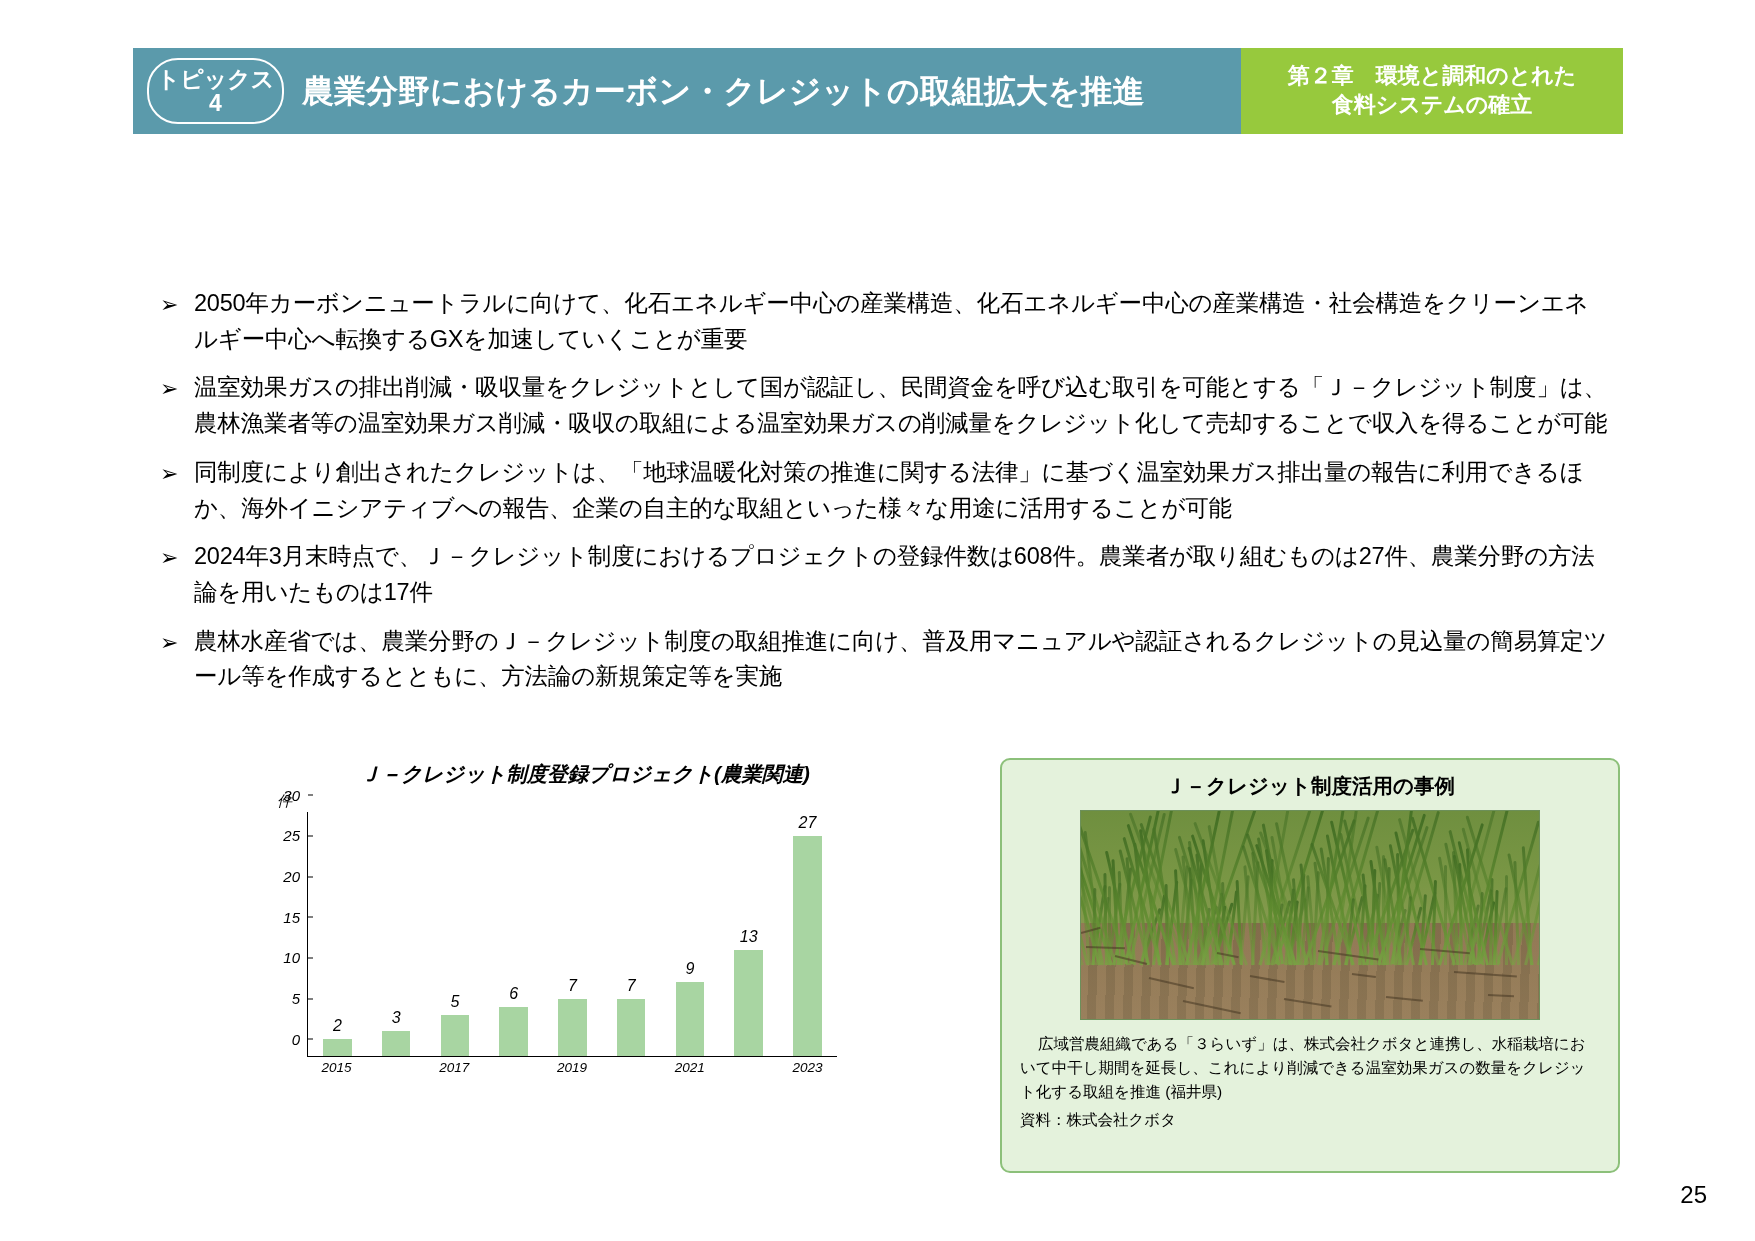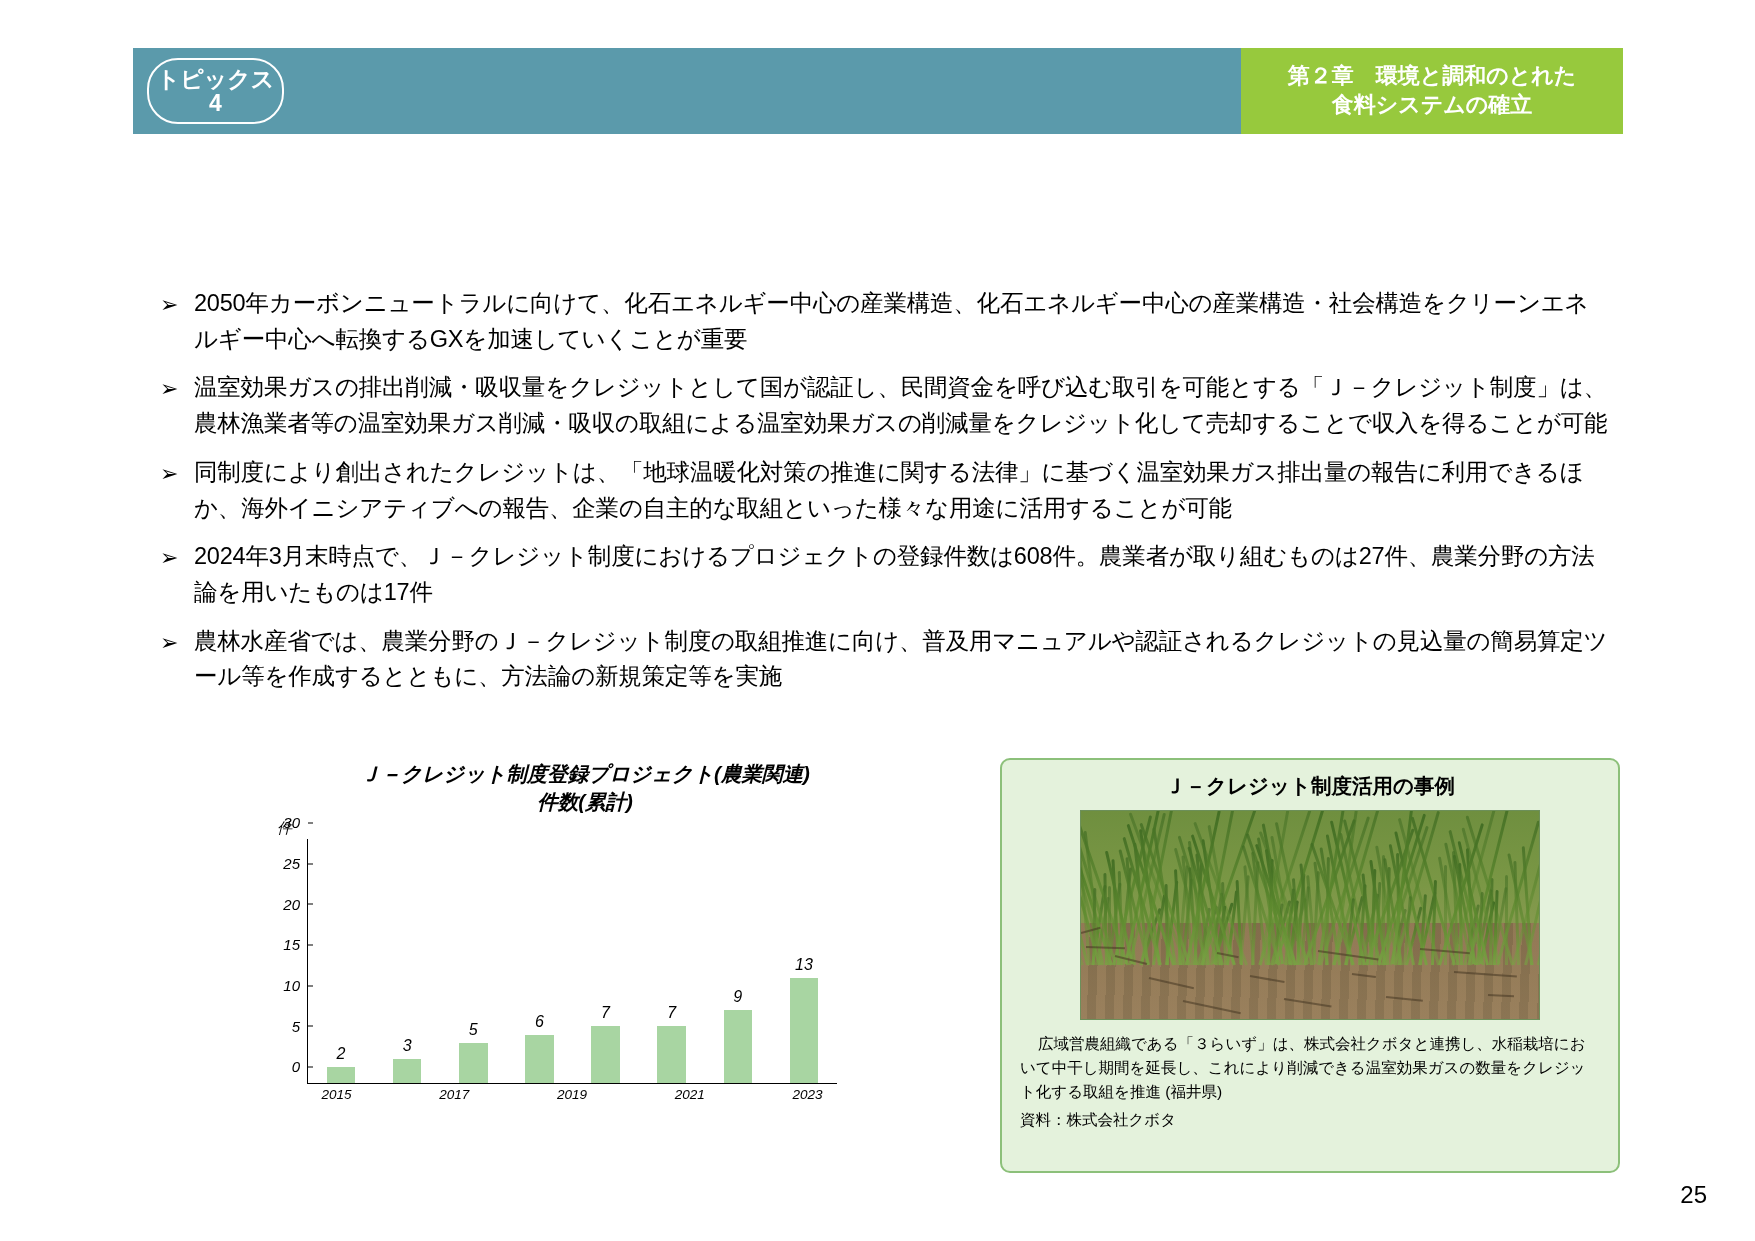--- a/index.html
+++ b/index.html
@@ -301,20 +301,21 @@
 <body>
 
 <div class="page">
 
   <div class="header">
     <div class="header-left">
       <div class="topics-badge">
         <span>トピックス</span>
         <span class="num">4</span>
       </div>
+      <div class="header-title">農業分野におけるカーボン・クレジットの取組拡大を推進</div>
     </div>
     <div class="header-right">
       <div class="ch-line1">
         <span>第２章</span>
         <span>環境と調和のとれた</span>
       </div>
       <div>食料システムの確立</div>
     </div>
   </div>
 
@@ -338,21 +339,20 @@
     </div>
     <div class="bullet">
       <div class="marker">➢</div>
       <div class="btext">農林水産省では、農業分野のＪ－クレジット制度の取組推進に向け、普及用マニュアルや認証されるクレジットの見込量の簡易算定ツール等を作成するとともに、方法論の新規策定等を実施</div>
     </div>
   </div>
 
   <div class="chart-block">
     <div class="chart-title">
       <div>Ｊ－クレジット制度登録プロジェクト(農業関連)</div>
-      <div>件数(累計)</div>
     </div>
     <div class="chart-area">
       <div class="y-unit">件</div>
       <div class="plot" id="plot">
         <div class="bars" id="bars">
             <div class="barwrap">
               <div class="bar" style="height: 6.66667%; background: rgb(168, 213, 162);"></div>
               <div class="barlabel" style="bottom: calc(6.66667%);">2</div>
             </div>
             <div class="barwrap">
@@ -375,20 +375,24 @@
               <div class="bar" style="height: 23.3333%; background: rgb(168, 213, 162);"></div>
               <div class="barlabel" style="bottom: calc(23.3333%);">7</div>
             </div>
             <div class="barwrap">
               <div class="bar" style="height: 30%; background: rgb(168, 213, 162);"></div>
               <div class="barlabel" style="bottom: calc(30%);">9</div>
             </div>
             <div class="barwrap">
               <div class="bar" style="height: 43.3333%; background: rgb(168, 213, 162);"></div>
               <div class="barlabel" style="bottom: calc(43.3333%);">13</div>
+            </div>
+            <div class="barwrap">
+              <div class="bar" style="height: 90%; background: rgb(168, 213, 162);"></div>
+              <div class="barlabel" style="bottom: calc(90%);">27</div>
             </div>
           </div>
       <div class="ytick" style="bottom: 0%;">0</div>
           <div class="ytick" style="bottom: 16.6667%;">5</div>
           <div class="ytick" style="bottom: 33.3333%;">10</div>
           <div class="ytick" style="bottom: 50%;">15</div>
           <div class="ytick" style="bottom: 66.6667%;">20</div>
           <div class="ytick" style="bottom: 83.3333%;">25</div>
           <div class="ytick" style="bottom: 100%;">30</div>
         </div>

